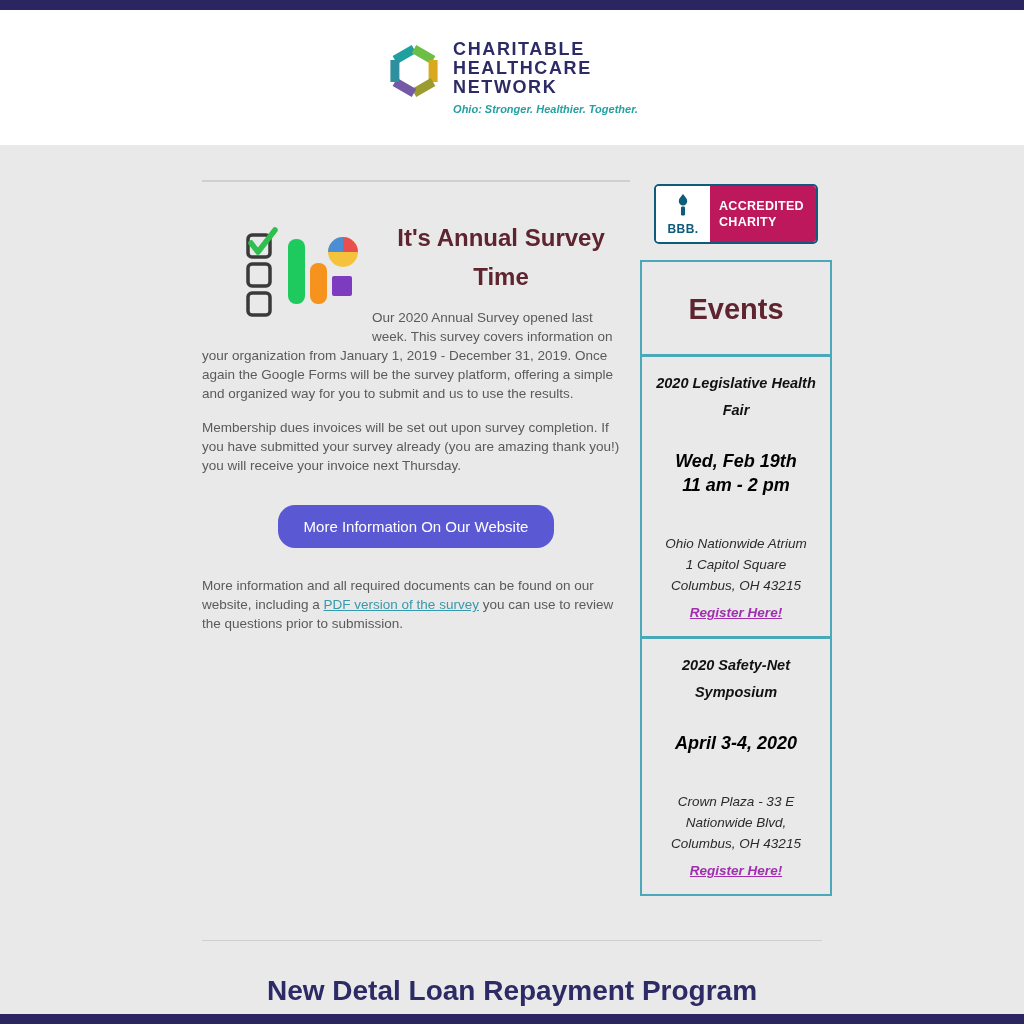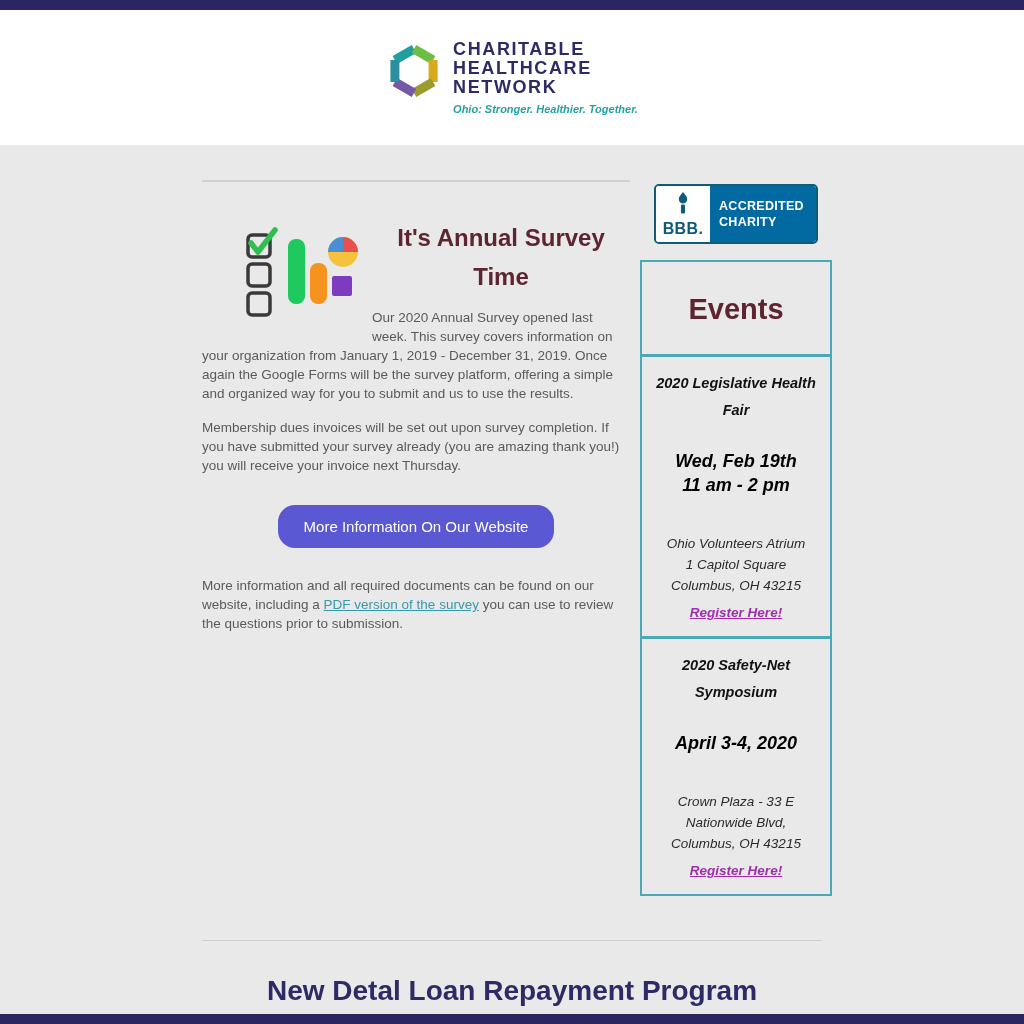--- a/index.html
+++ b/index.html
@@ -36,22 +36,22 @@
   .btn-blue { background:#66c6e8; padding:12px 24px; margin-top:16px; }
   .btn-purple { background:#5a58d3; padding:13px 26px; margin-top:15px;border-radius:17px; }
   .para-last { margin-top:28px; }
 
   .full-hr { border-top:1px solid #cfcfcf; margin:44px 202px 0 202px; }
   .bottom-heading { text-align:center; margin-top:25px; }
   .bottom-heading div { font-size:28px; font-weight:bold; color:#2d2b66; line-height:49px; }
 
   .bbb { margin:39px 14px 0 14px; width:164px; height:60px; display:flex; border:2px solid #0f5b7a; border-radius:5px; overflow:hidden; background:#ffffff; }
   .bbb-left { width:54px; display:flex; flex-direction:column; align-items:center; justify-content:center; background:#ffffff; }
-  .bbb-brand { font-size:16px; font-weight:bold; color:#0f5b7a; letter-spacing:.4px; margin-top:1px; }
-  .bbb-right { flex:1; background:#0369a1; color:#ffffff; display:flex; flex-direction:column; justify-content:center; padding-left:9px; font-size:12.5px; font-weight:bold; letter-spacing:.3px; line-height:16px; }
+  .bbb-brand { font-size:12px; font-weight:bold; color:#0f5b7a; letter-spacing:.4px; margin-top:1px; }
+  .bbb-right { flex:1; background:#be185d; color:#ffffff; display:flex; flex-direction:column; justify-content:center; padding-left:9px; font-size:12.5px; font-weight:bold; letter-spacing:.3px; line-height:16px; }
 
   .events { margin-top:16px; border:2px solid #4aa9b8; min-height:620px; }
   .events-title { text-align:center; font-size:29px; font-weight:bold; color:#5e2430; padding-top:31px; }
   .teal-hr { border-top:3px solid #4aa9b8; margin-top:28px; }
   .event { padding:13px 12px 0 12px; text-align:center;font-style:italic; }
   .event-title { font-size:14.5px; font-weight:bold; color:#111111; line-height:27px; }
   .event-dates { margin-top:25px; font-size:18px; font-weight:bold; color:#000000; line-height:24px; }
   .event-addr { margin-top:36px; font-size:13.5px; color:#2b2b2b; line-height:21px; }
   .event-link { display:inline-block; margin:9px 0 16px 0; font-size:13.5px; font-weight:bold; color:#a02fae; text-decoration:underline; cursor:pointer; }
 </style>
@@ -139,21 +139,21 @@
         <div class="events-title">Events</div>
         <div class="teal-hr"></div>
 
         <div class="event">
           <div class="event-title">2020 Legislative Health Fair</div>
           <div class="event-dates">
             <div>Wed, Feb 19th</div>
             <div>11 am - 2 pm</div>
           </div>
           <div class="event-addr">
-            <div>Ohio Volunteers Atrium</div>
+            <div>Ohio Nationwide Atrium</div>
             <div>1 Capitol Square</div>
             <div>Columbus, OH 43215</div>
           </div>
           <span class="event-link">Register Here!</span>
         </div>
 
         <div class="teal-hr" style="margin-top:0;"></div>
 
         <div class="event">
           <div class="event-title">2020 Safety-Net Symposium</div>

